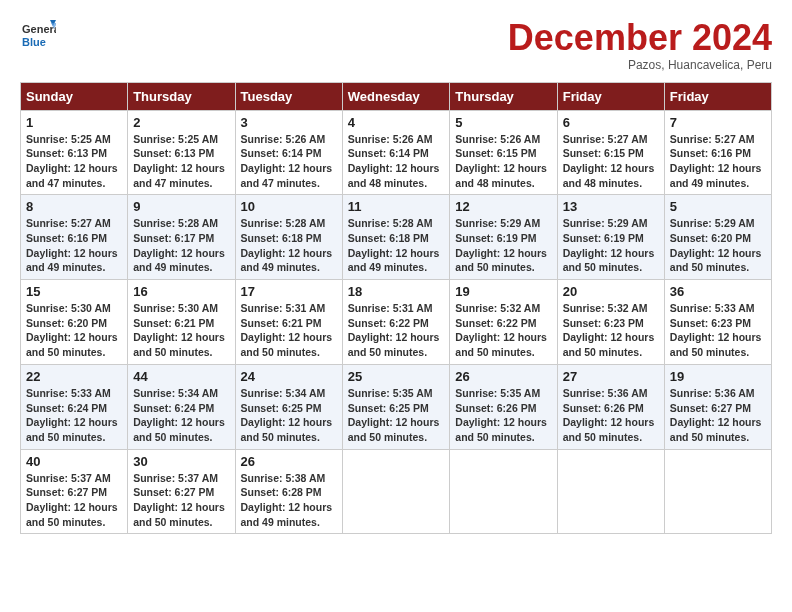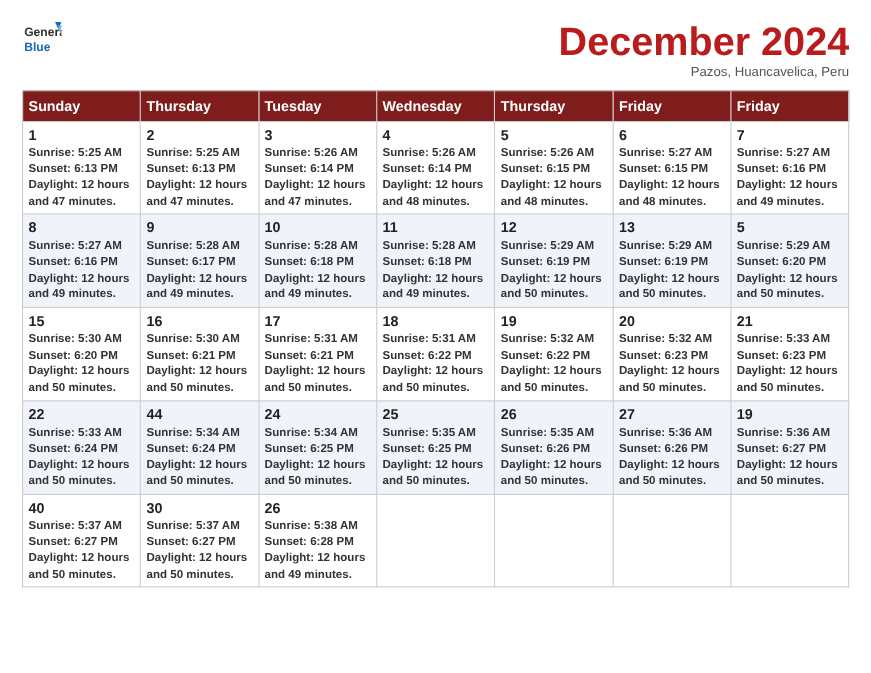--- a/index.html
+++ b/index.html
@@ -195,21 +195,21 @@
       </td>
           <td>
         <span class="day-num">19</span>
         <span class="day-detail">Sunrise: 5:32 AM<br>Sunset: 6:22 PM<br>Daylight: 12 hours and 50 minutes.</span>
       </td>
           <td>
         <span class="day-num">20</span>
         <span class="day-detail">Sunrise: 5:32 AM<br>Sunset: 6:23 PM<br>Daylight: 12 hours and 50 minutes.</span>
       </td>
           <td>
-        <span class="day-num">21</span>
+        <span class="day-num">36</span>
         <span class="day-detail">Sunrise: 5:33 AM<br>Sunset: 6:23 PM<br>Daylight: 12 hours and 50 minutes.</span>
       </td>
         </tr>
         <tr class="week-row-even">
           <td>
         <span class="day-num">22</span>
         <span class="day-detail">Sunrise: 5:33 AM<br>Sunset: 6:24 PM<br>Daylight: 12 hours and 50 minutes.</span>
       </td>
           <td>
         <span class="day-num">44</span>

